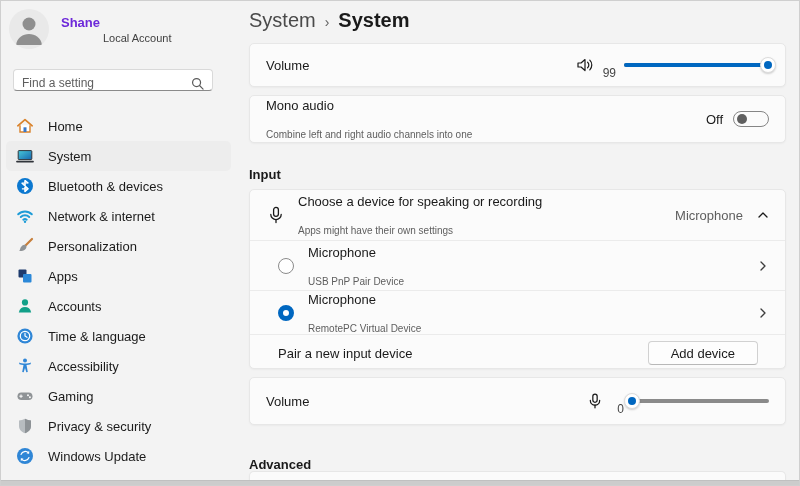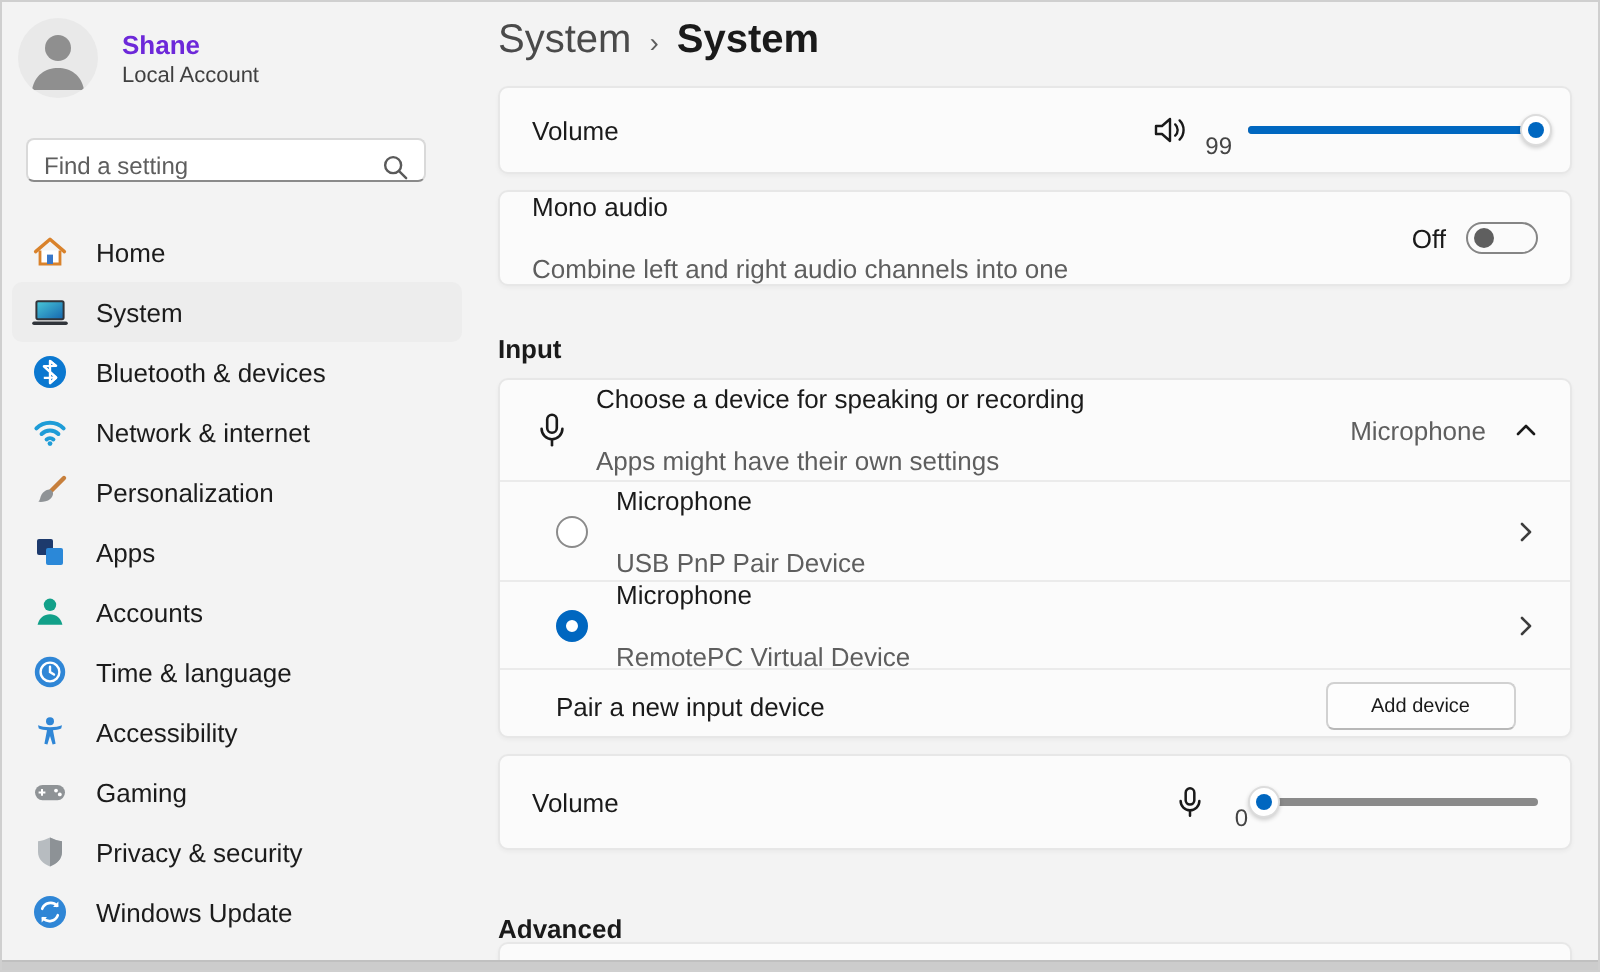--- a/index.html
+++ b/index.html
@@ -10,21 +10,21 @@
     color:#1a1a1a;
     position:relative;
     overflow:hidden;
     border:1px solid #cfcfcf;
   }
   
   .sidebar { position:absolute; left:0; top:0; width:236px; height:100%; background:#f3f3f3; }
   .user-block { position:absolute; left:8px; top:8px; display:flex; align-items:center; gap:12px; }
   .avatar { width:40px; height:40px; border-radius:50%; background:#e9e9e9; display:flex; align-items:center; justify-content:center; overflow:hidden; }
   .user-name { font-size:13px; font-weight:bold; color:#6d28d9; }
-  .user-type { font-size:11px; color:#404040; margin-top:2px; }
+  .user-type { font-size:11px; color:#404040; margin-top:2px;margin-left:42px; }
   .search-box {
     position:absolute; left:12px; top:68px; width:200px; height:22px;
     background:#ffffff; border:1px solid #d9d9d9; border-bottom:1px solid #8a8a8a;
     border-radius:4px; display:flex; align-items:flex-end; padding:0 8px;
   }
   .search-placeholder { font-size:12px; color:#5e5e5e; flex:1; }
   .nav { position:absolute; left:5px; right:6px; top:110px; }
   .nav-item {
     height:30px; display:flex; align-items:center; gap:14px;
     padding-left:10px; border-radius:5px; cursor:default;
@@ -38,21 +38,21 @@
   .bc-parent { font-size:20px; color:#4a4a4a; }
   .bc-sep { font-size:14px; color:#5e5e5e; margin:0 9px; }
   .bc-current { font-size:20px; font-weight:bold; color:#1a1a1a; }
   .card {
     position:absolute; left:12px; width:537px;
     background:#fbfbfb; border:1px solid #e7e7e7; border-radius:5px;
     box-shadow:0 1px 2px rgba(0,0,0,0.04);
   }
   .row { display:flex; align-items:center; padding:0 16px; height:100%; }
   .row-title { font-size:13px; color:#1a1a1a; }
-  .row-sub { font-size:13px; color:#5e5e5e; margin-top:16px; }
+  .row-sub { font-size:10px; color:#5e5e5e; margin-top:16px; }
   .spacer { flex:1; }
   .section-label { position:absolute; left:12px; font-size:13px; font-weight:bold; color:#1a1a1a; }
   
   .slider { position:relative; height:18px; display:flex; align-items:center; }
   .slider-out { width:145px; } .slider-in { width:137px; }
   .track { width:100%; height:4px; border-radius:2px; background:#8a8a8a; position:relative; }
   .fill { position:absolute; left:0; top:0; height:4px; border-radius:2px; background:#0067c0; }
   .thumb {
     position:absolute; right:-8px; top:50%; transform:translateY(-50%);
     width:16px; height:16px; border-radius:50%;
@@ -65,21 +65,21 @@
   .toggle-label { font-size:13px; color:#1a1a1a; margin-right:10px; }
   .toggle { width:36px; height:16px; border:1px solid #858585; border-radius:9px; position:relative; background:#fbfbfb; }
   .toggle .knob { position:absolute; left:3px; top:2px; width:10px; height:10px; border-radius:50%; background:#5f5f5f; }
   
   .chooser-row { display:flex; align-items:center; padding:0 16px; }
   .divider { height:1px; background:#ebebeb; margin:0; }
   .radio { width:16px; height:16px; border-radius:50%; background:#ffffff; border:1px solid #8b8b8b; flex:none; }
   .radio.selected { border:5px solid #0067c0; }
   .summary-label { font-size:13px; color:#5e5e5e; }
   .btn {
-    height:24px; padding:0 22px; font-size:10px; color:#1a1a1a;
+    height:24px; padding:0 22px; font-size:13px; color:#1a1a1a;
     background:#fdfdfd; border:1px solid #d1d1d1; border-bottom-color:#b8b8b8;
     border-radius:4px; display:flex; align-items:center;
   }
   .bottom-strip { position:absolute; left:0; right:0; bottom:0; height:5px; background:#cccccc; border-top:1px solid #c0c0c0; }
   svg { display:block; }
 </style>
 </head>
 <body>
 
 <div class="sidebar">

